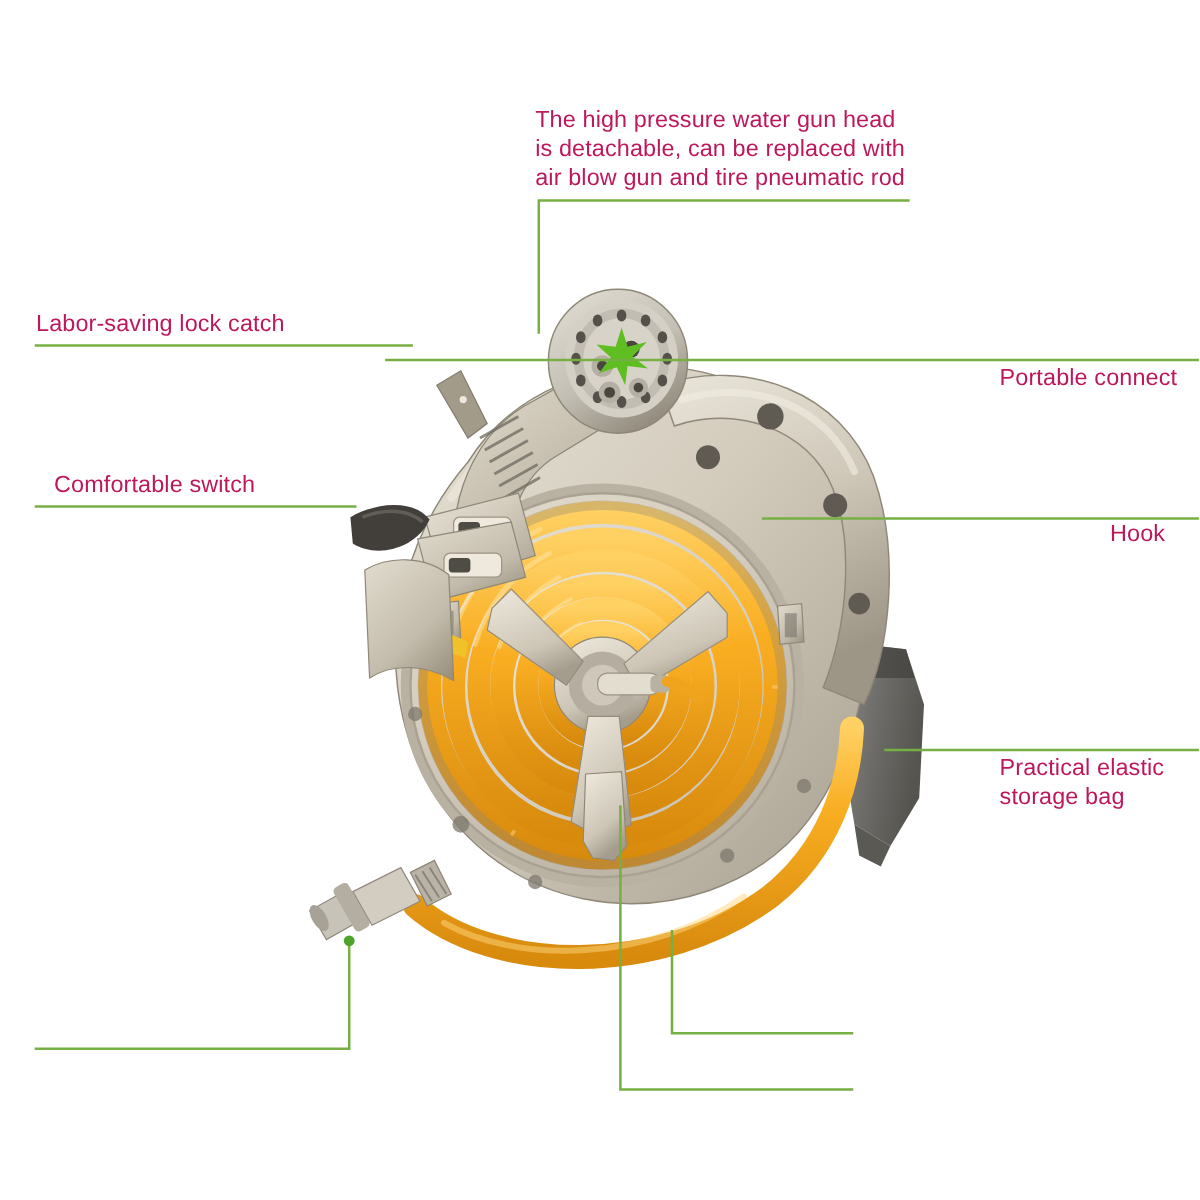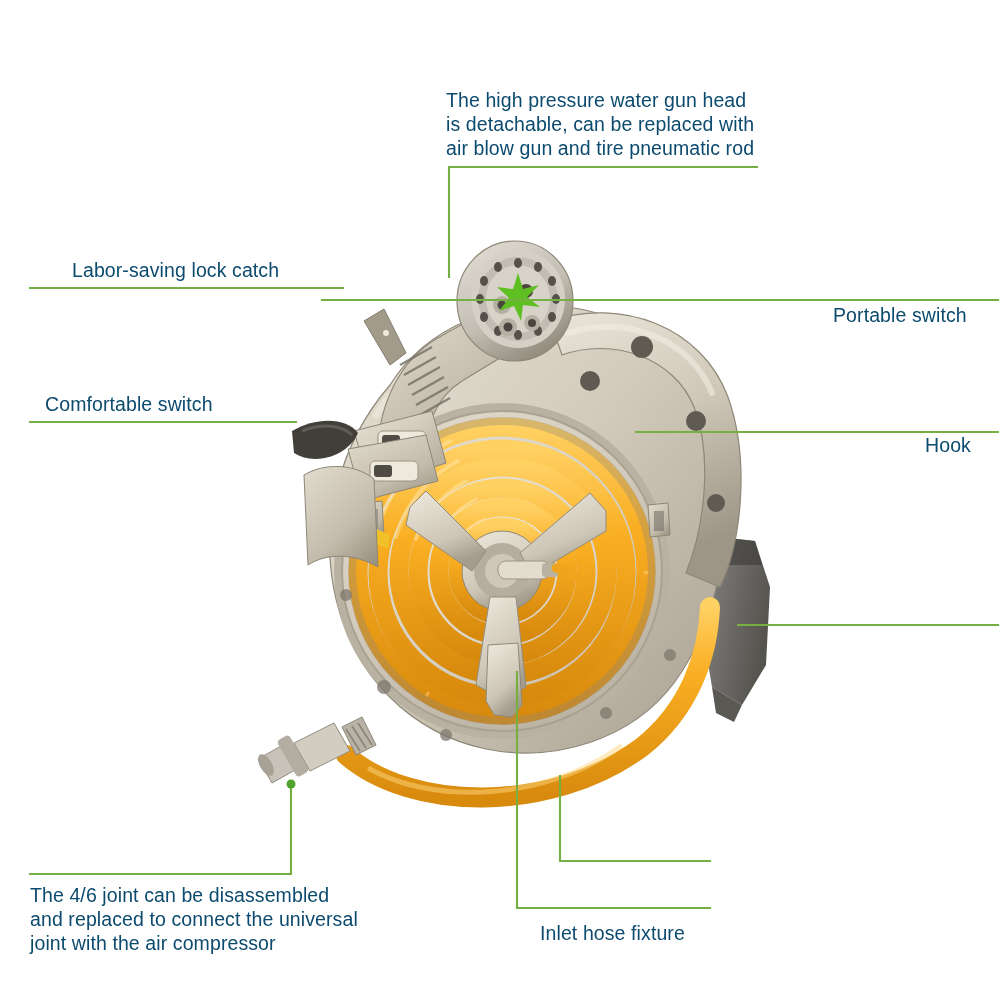--- a/index.html
+++ b/index.html
@@ -13,32 +13,32 @@
   }
   #stage {
     position: relative;
     width: 1000px; height: 1000px;
     background: #ffffff;
   }
 
   
   .callout {
     position: absolute;
-    color: #0c4a6e;
+    color: #be185d;
     font-size: 19.5px;
     line-height: 24px;
     white-space: pre-line;
     letter-spacing: 0.1px;
   }
   .callout.right { text-align: left; }
   .callout.left  { text-align: left; }
   .callout.center{ text-align: left; }
 
   #c-gunhead  { left: 446px; top: 88px;  width: 360px; }
-  #c-lock     { left: 30px;  top: 258px; width: 280px; margin-left: 42px; }
+  #c-lock     { left: 30px;  top: 258px; width: 280px; }
   #c-switch   { left: 45px;  top: 392px; width: 280px; }
   #c-handle   { left: 833px; top: 303px; width: 165px; }
   #c-hook     { left: 925px; top: 433px; width: 100px; }
   #c-bag      { left: 833px; top: 628px; width: 165px; }
   #c-inlet    { left: 598px; top: 860px; width: 200px; }
   #c-fixture  { left: 540px; top: 921px; width: 250px; }
   #c-joint    { left: 30px;  top: 883px; width: 380px; }
 
   
   #leaders {
@@ -322,25 +322,23 @@
   </svg>
 
   <div class="callout center" id="c-gunhead">The high pressure water gun head
 is detachable, can be replaced with
 air blow gun and tire pneumatic rod</div>
 
   <div class="callout left" id="c-lock">Labor-saving lock catch</div>
 
   <div class="callout left" id="c-switch">Comfortable switch</div>
 
-  <div class="callout right" id="c-handle">Portable switch</div>
+  <div class="callout right" id="c-handle">Portable connect</div>
 
   <div class="callout right" id="c-hook">Hook</div>
 
-
-
-  <div class="callout center" id="c-fixture">Inlet hose fixture</div>
-
-  <div class="callout left" id="c-joint">The 4/6 joint can be disassembled
-and replaced to connect the universal
-joint with the air compressor</div>
+  <div class="callout right" id="c-bag">Practical elastic
+storage bag</div>
+
+
+
 
 </div>
 
 </body></html>

